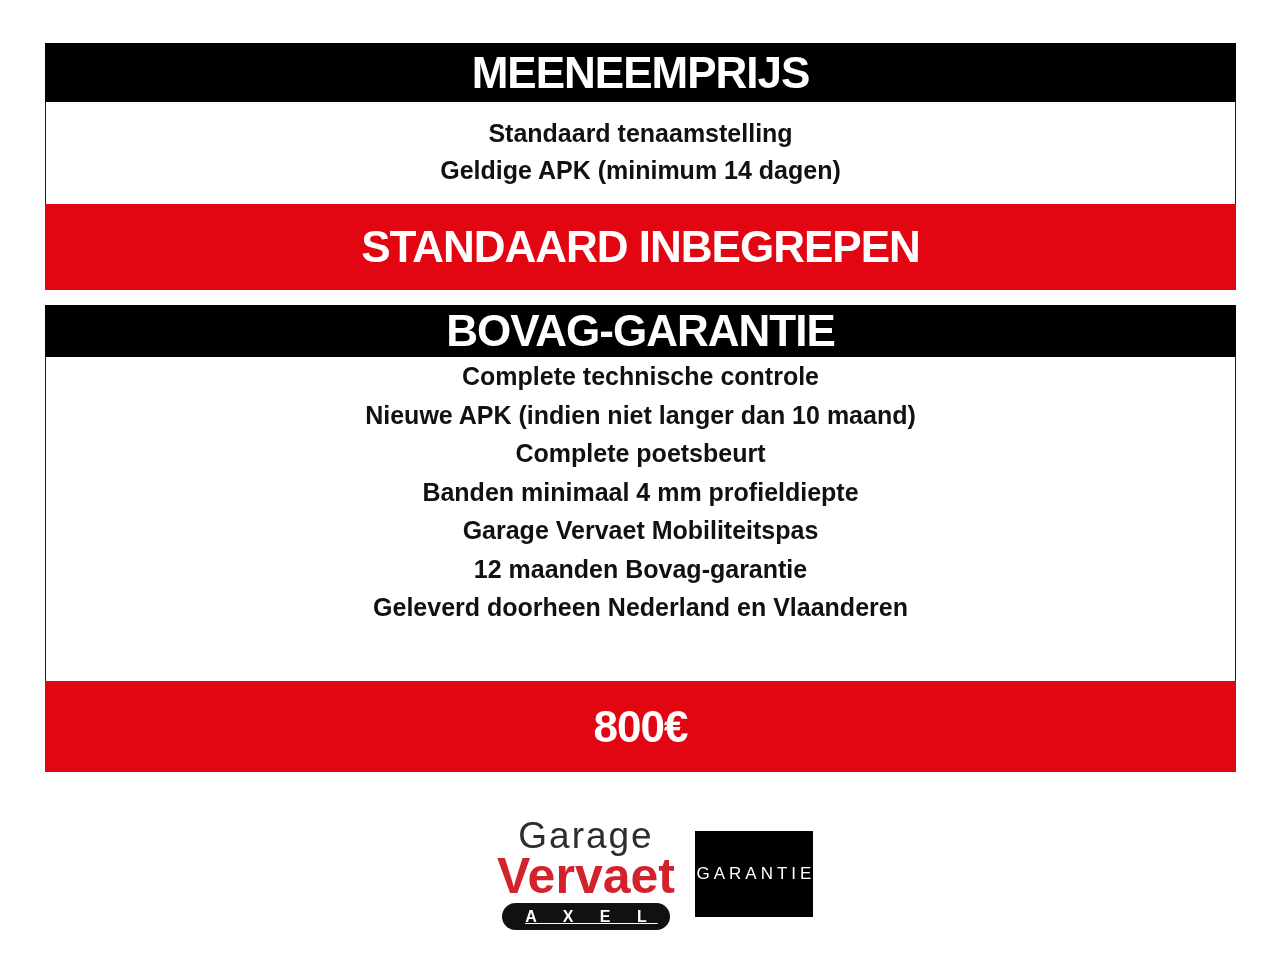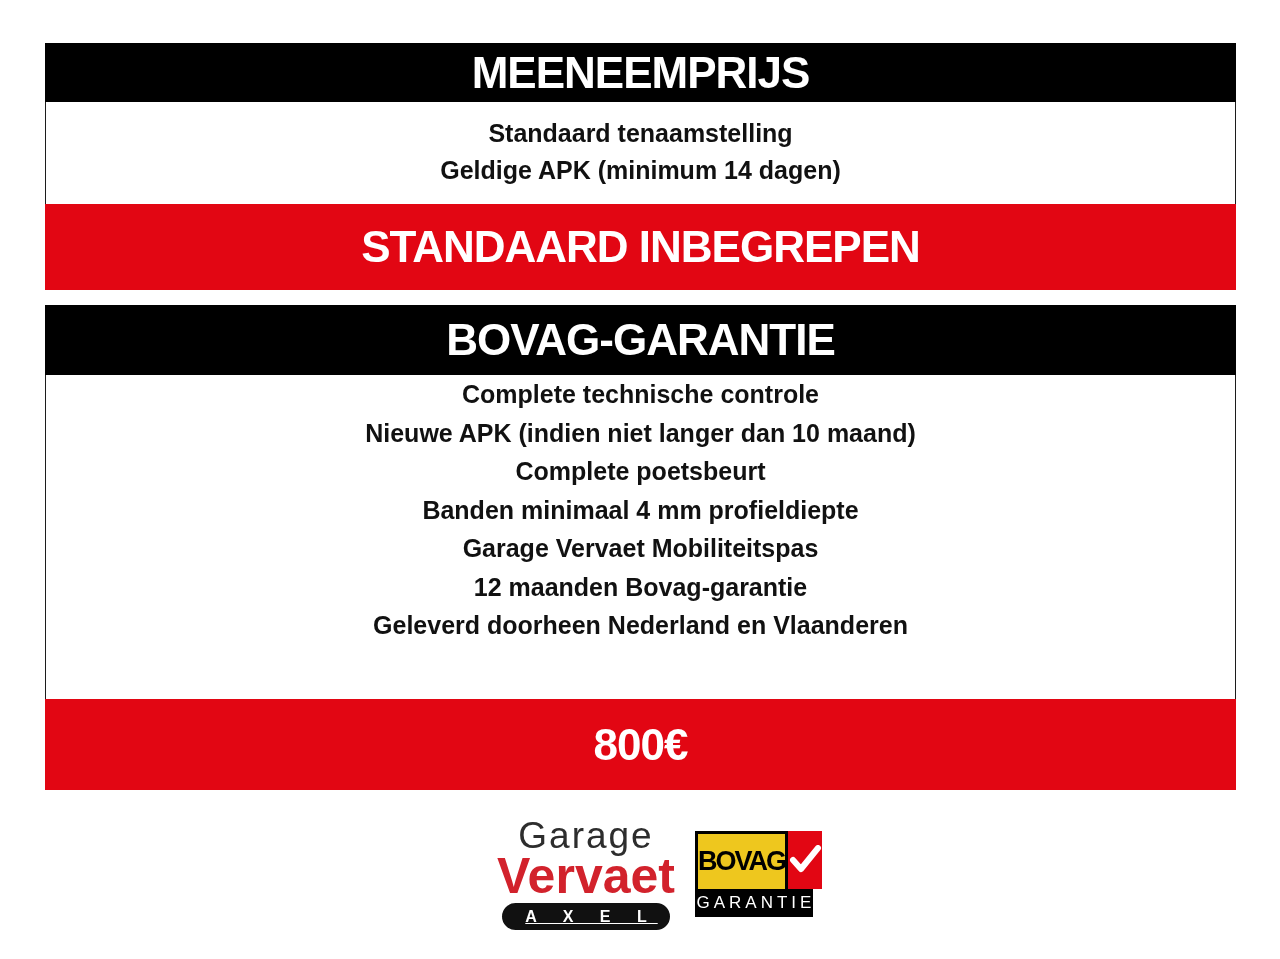--- a/index.html
+++ b/index.html
@@ -21,21 +21,21 @@
     display: flex;
     align-items: center;
     justify-content: center;
     text-align: center;
   }
   .bar-black {
     background: #000000;
     color: #ffffff;
     height: 59px;
   }
-  .bar-black.bovag-title-bar { height: 70px; }
+  .bar-black.bovag-title-bar { height: 52px; }
   .bar-red {
     background: #e20613;
     color: #ffffff;
     height: 86px;
   }
   .bar-red.price-bar { height: 91px; }
   .big-title {
     font-size: 44px;
     font-weight: 700;
     letter-spacing: -1px;
@@ -191,24 +191,16 @@
 
 <div class="footer">
 
   <div class="gv-logo">
     <div class="gv-garage">Garage</div>
     <div class="gv-vervaet">Vervaet</div>
     <div class="gv-axel">A X E L</div>
   </div>
 
   <div class="bovag-logo">
-    <div class="bovag-top">
-      <div class="bovag-yellow">BOVAG</div>
-      <div class="bovag-red">
-        <svg width="34" height="30" viewBox="0 0 34 30">
-          <path d="M5 15 L13 24 L30 3" fill="none" stroke="#ffffff" stroke-width="6" stroke-linecap="round" stroke-linejoin="round"></path>
-        </svg>
-      </div>
-    </div>
     <div class="bovag-bottom">GARANTIE</div>
   </div>
 
 </div>
 
 </body></html>

